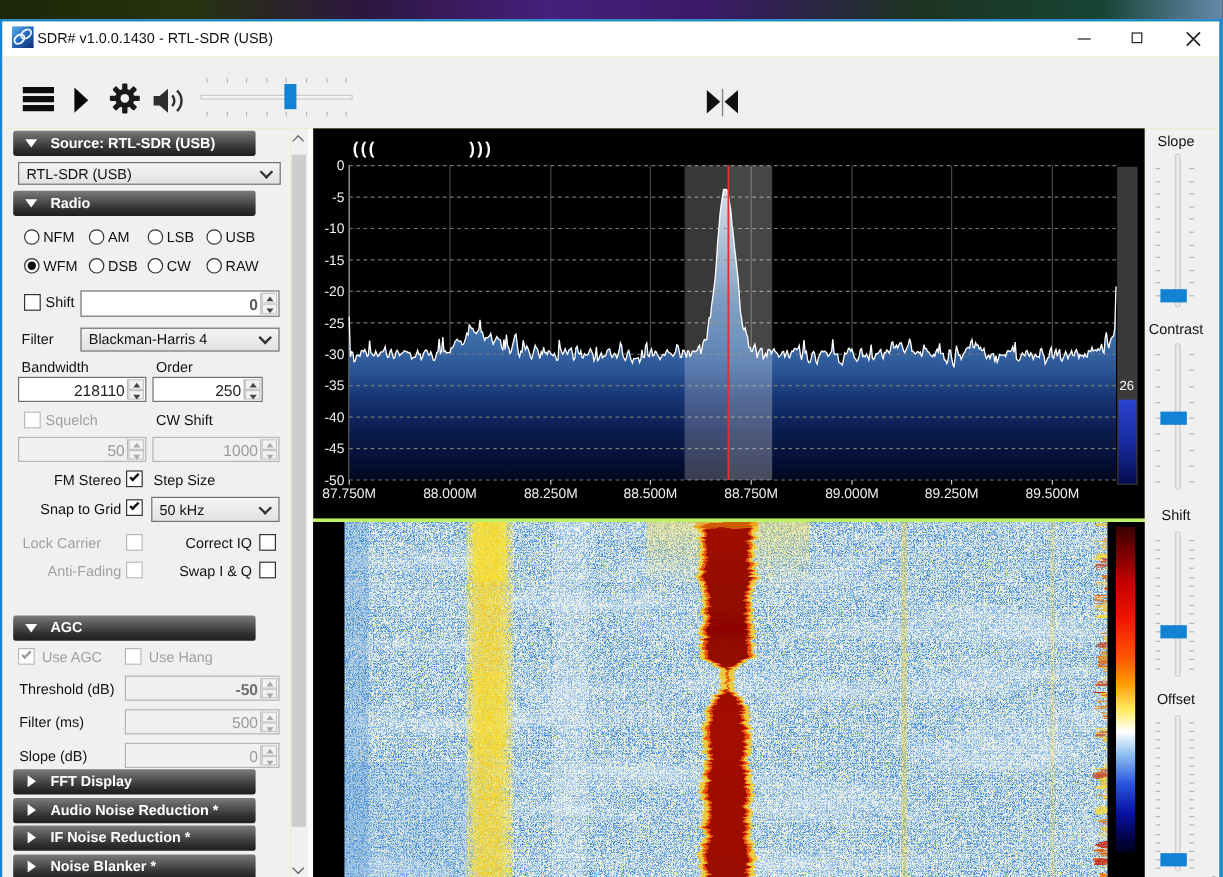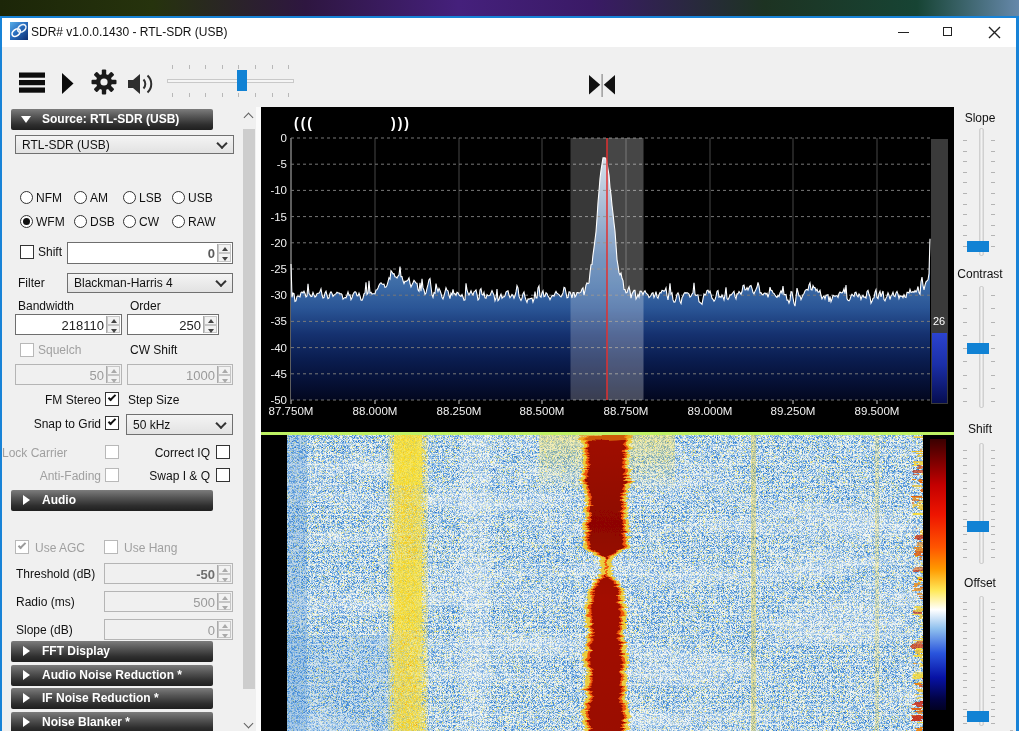--- a/index.html
+++ b/index.html
@@ -132,20 +132,24 @@
 </div>
     <div id="lpanel">
 <div class="hdr" style="top:2px">
         <div class="arrD"></div>
         <div class="tx">Source: RTL-SDR (USB)</div>
       </div>
 <div class="dd" style="left:13px;top:28px;width:219px;height:19px">
         <span class="dt">RTL-SDR (USB)</span>
         <span class="chev"></span>
       </div>
+<div class="hdr" style="top:52px">
+        <div class="arrD"></div>
+        <div class="tx">Radio</div>
+      </div>
 <div class="rb" style="left:18px;top:84px"></div>
       <div class="lbl" style="left:34px;top:84px">NFM</div>
 <div class="rb" style="left:72px;top:84px"></div>
       <div class="lbl" style="left:88px;top:84px">AM</div>
 <div class="rb" style="left:121px;top:84px"></div>
       <div class="lbl" style="left:137px;top:84px">LSB</div>
 <div class="rb" style="left:170px;top:84px"></div>
       <div class="lbl" style="left:186px;top:84px">USB</div>
 <div class="rb" style="left:18px;top:108px">
         <div class="dot"></div>
@@ -230,51 +234,51 @@
       </div>
 <div class="lbl" style="left:126px;top:286px">Step Size</div>
 <div class="lbl" style="left:0;width:99px;text-align:right;top:310px">Snap to Grid</div>
 <div class="cb" style="left:103px;top:309px">
         <div class="chk"></div>
       </div>
 <div class="dd" style="left:124px;top:307px;width:107px;height:21px">
         <span class="dt">50 kHz</span>
         <span class="chev"></span>
       </div>
-<div class="glbl" style="left:0;width:99px;text-align:left;top:339px">Lock Carrier</div>
+<div class="glbl" style="left:0;width:99px;text-align:center;top:339px">Lock Carrier</div>
 <div class="cbg" style="left:103px;top:338px"></div>
 <div class="lbl" style="left:100px;width:108px;text-align:right;top:339px">Correct IQ</div>
 <div class="cb" style="left:214px;top:338px"></div>
 <div class="glbl" style="left:0;width:99px;text-align:right;top:362px">Anti-Fading</div>
 <div class="cbg" style="left:103px;top:361px"></div>
 <div class="lbl" style="left:100px;width:108px;text-align:right;top:362px">Swap I &amp; Q</div>
 <div class="cb" style="left:214px;top:361px"></div>
-<div class="hdr" style="top:383px">
-        <div class="arrR"></div>
-        <div class="tx">Audio</div>
+<div class="hdr" style="top:406px">
+        <div class="arrD"></div>
+        <div class="tx">AGC</div>
       </div>
 <div class="cbg" style="left:13px;top:433px">
         <div class="chkg"></div>
       </div>
 <div class="glbl" style="left:33px;top:434px">Use AGC</div>
 <div class="cbg" style="left:102px;top:433px"></div>
 <div class="glbl" style="left:122px;top:434px">Use Hang</div>
 <div class="lbl" style="left:14px;top:460px">Threshold (dB)</div>
 <div class="numd" style="left:102px;top:456px;width:129px;height:21px">
         <span class="nval" style="font-weight:bold;color:#6e6e6e;">-50</span>
         <span class="spin">
           <span class="u">
             <span class="tu tug"></span>
           </span>
           <span class="d">
             <span class="td tdg"></span>
           </span>
         </span>
       </div>
-<div class="lbl" style="left:14px;top:488px">Radio (ms)</div>
+<div class="lbl" style="left:14px;top:488px">Filter (ms)</div>
 <div class="numd" style="left:102px;top:484px;width:129px;height:21px">
         <span class="nval" style="">500</span>
         <span class="spin">
           <span class="u">
             <span class="tu tug"></span>
           </span>
           <span class="d">
             <span class="td tdg"></span>
           </span>
         </span>

